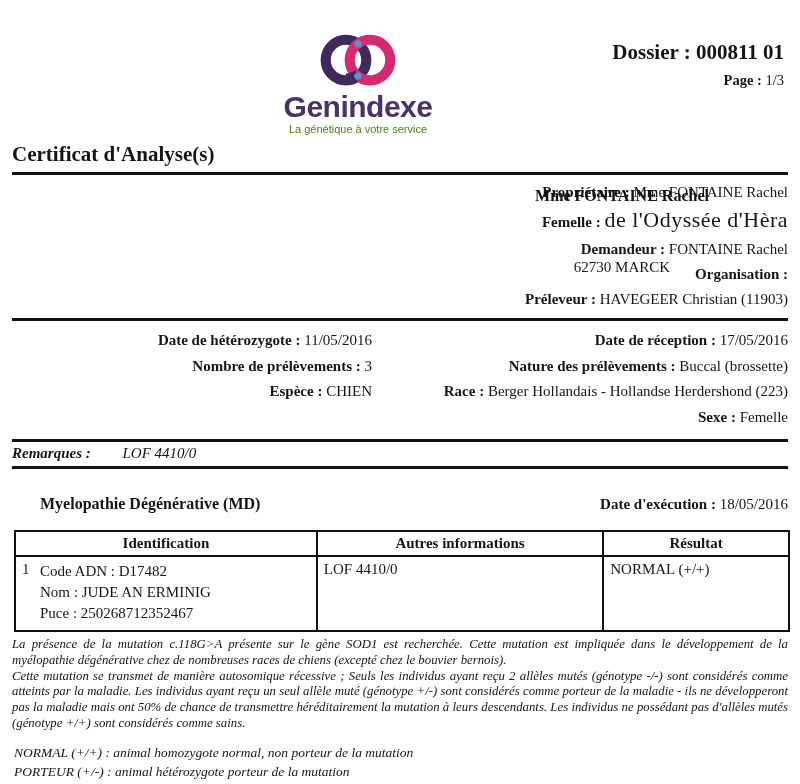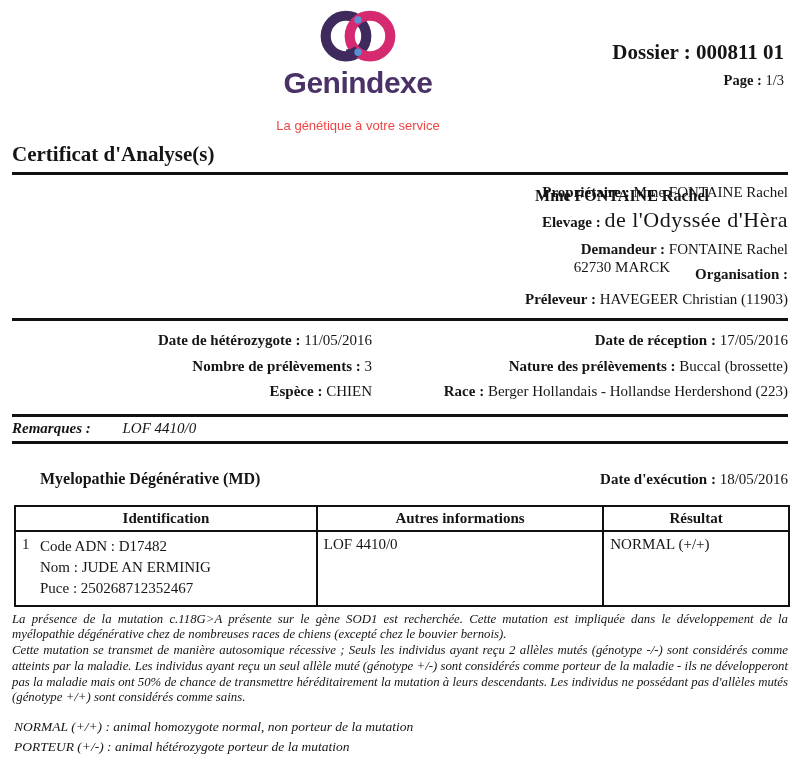--- a/index.html
+++ b/index.html
@@ -9,32 +9,32 @@
     width:800px; height:784px;
     background:#ffffff;
     color:#151515;
     font-family:"Liberation Serif", serif;
     overflow:hidden;
   }
 
   
   .header { position:relative; height:140px; }
   .logo-block {
-    position:absolute; left:258px; top:4px; width:200px;
+    position:absolute; left:258px; top:28px; width:200px;
     text-align:center;
   }
   .logo-icon { display:block; margin:0 auto; }
   .brand {
     font-family:"Liberation Sans", sans-serif;
     font-weight:bold; font-size:30px; letter-spacing:-0.5px;
     color:#4b3266; line-height:1.0; margin-top:-2px;
   }
   .tagline {
     font-family:"Liberation Sans", sans-serif;
-    font-size:13px; color:#ef4444; margin-top:20px;
+    font-size:11px; color:#4d7c0f; margin-top:1px;
   }
   .file-block { position:absolute; right:16px; top:40px; text-align:right; }
   .file-line-dossier { font-size:21px; font-weight:bold; }
   .file-line { font-size:14.5px; margin-top:7px; }
   .file-line .lbl { font-weight:bold; }
 
   
   .doc-title { margin:2px 12px 5px 12px; font-size:21px; font-weight:bold; }
   .rule { border:none; border-top:3px solid #111; margin:0 12px; }
 
@@ -127,21 +127,21 @@
 
   <div class="doc-title">Certificat d'Analyse(s)</div>
   <hr class="rule">
 
   <div class="owner">
     <div class="row-line">
       <span class="lbl">Propriétaire :</span>
       <span>Mme FONTAINE Rachel</span>
     </div>
     <div class="row-line elevage-line">
-      <span class="lbl">Elevage :</span>
+      <span class="lbl">Femelle :</span>
       <span class="elevage-val">de l'Odyssée d'Hèra</span>
     </div>
     <div class="row-line">
       <span class="lbl">Demandeur :</span>
       <span>FONTAINE Rachel</span>
     </div>
     <div class="row-line">
       <span class="lbl">Organisation :</span>
       <span></span>
     </div>
@@ -176,20 +176,24 @@
         <span class="lbl">Date de réception :</span>
         <span>17/05/2016</span>
       </div>
       <div class="row-line">
         <span class="lbl">Nature des prélèvements :</span>
         <span>Buccal (brossette)</span>
       </div>
       <div class="row-line">
         <span class="lbl">Race :</span>
         <span>Berger Hollandais - Hollandse Herdershond (223)</span>
+      </div>
+      <div class="row-line">
+        <span class="lbl">Sexe :</span>
+        <span>Femelle</span>
       </div>
     </div>
   </div>
   <hr class="rule">
 
   <div class="remarks">
     <span class="lbl">Remarques :</span>
     <span class="val">LOF 4410/0</span>
   </div>
   <hr class="rule">

